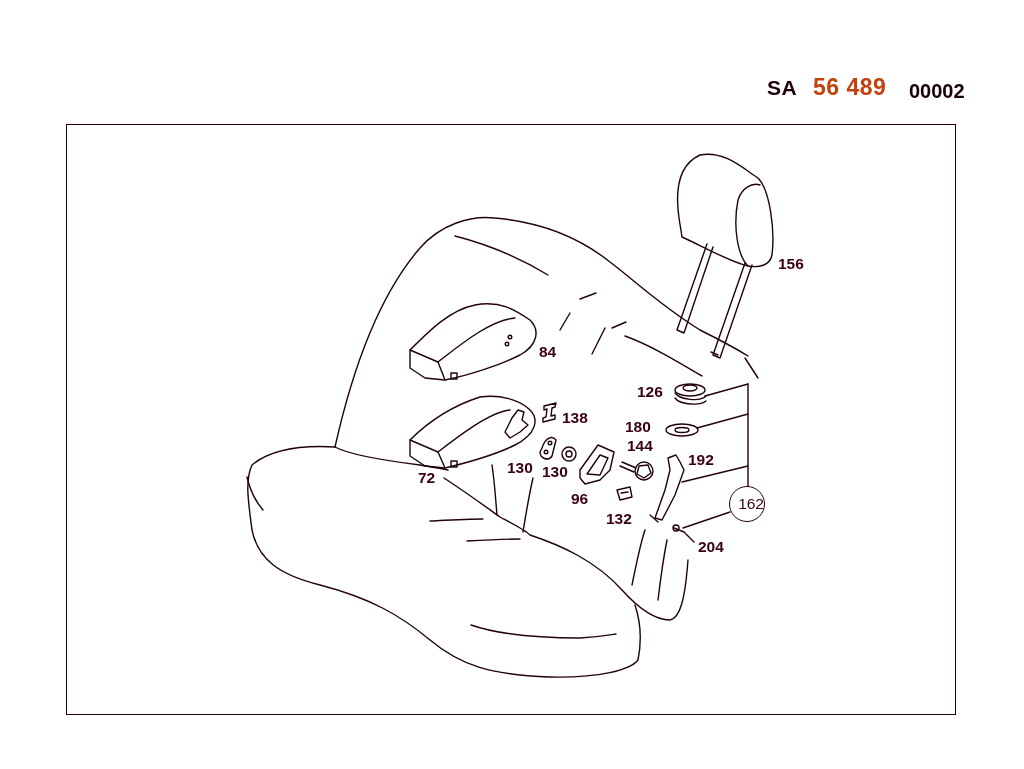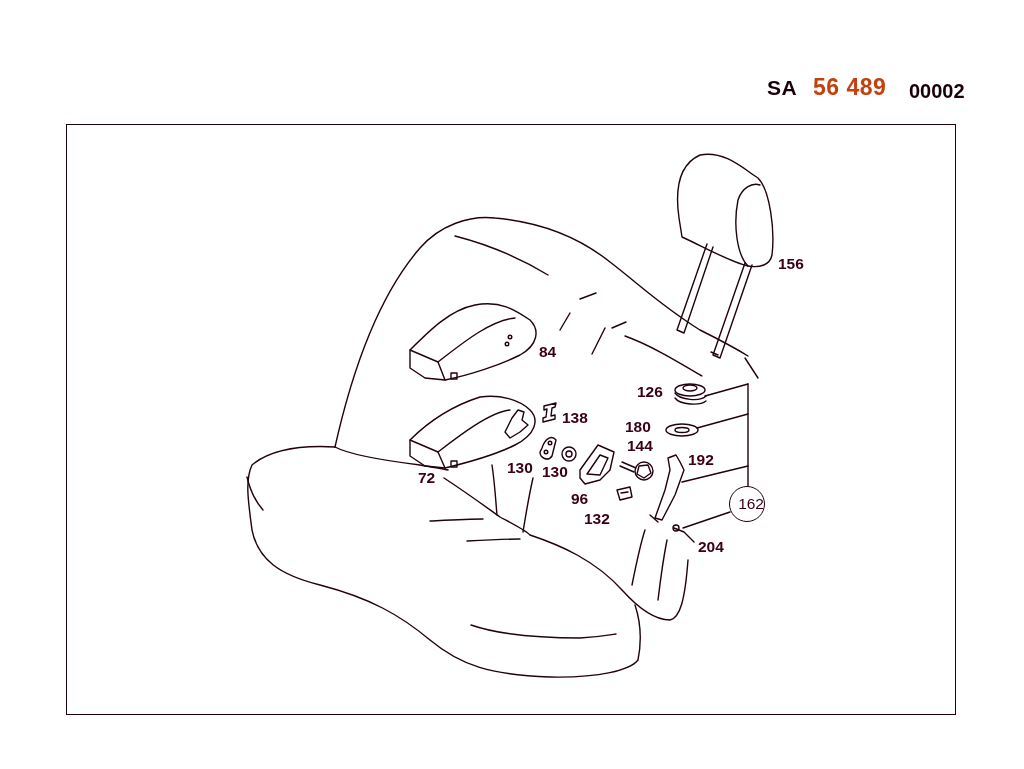--- a/index.html
+++ b/index.html
@@ -131,20 +131,20 @@
 </svg>
 
 <span class="lbl" style="left:778px;top:256px;">156</span>
 <span class="lbl" style="left:539px;top:344px;">84</span>
 <span class="lbl" style="left:418px;top:470px;">72</span>
 <span class="lbl" style="left:562px;top:410px;">138</span>
 <span class="lbl" style="left:507px;top:460px;">130</span>
 <span class="lbl" style="left:542px;top:464px;">130</span>
 <span class="lbl" style="left:571px;top:491px;">96</span>
 <span class="lbl" style="left:627px;top:438px;">144</span>
-<span class="lbl" style="left:584px;top:511px;text-align:right;">132</span>
+<span class="lbl" style="left:606px;top:511px;text-align:right;">132</span>
 <span class="lbl" style="left:637px;top:384px;">126</span>
 <span class="lbl" style="left:625px;top:419px;">180</span>
 <span class="lbl" style="left:688px;top:452px;">192</span>
 <span class="lbl" style="left:698px;top:539px;">204</span>
 <div class="callout">
     <span>162</span>
   </div>
 
 </body></html>

